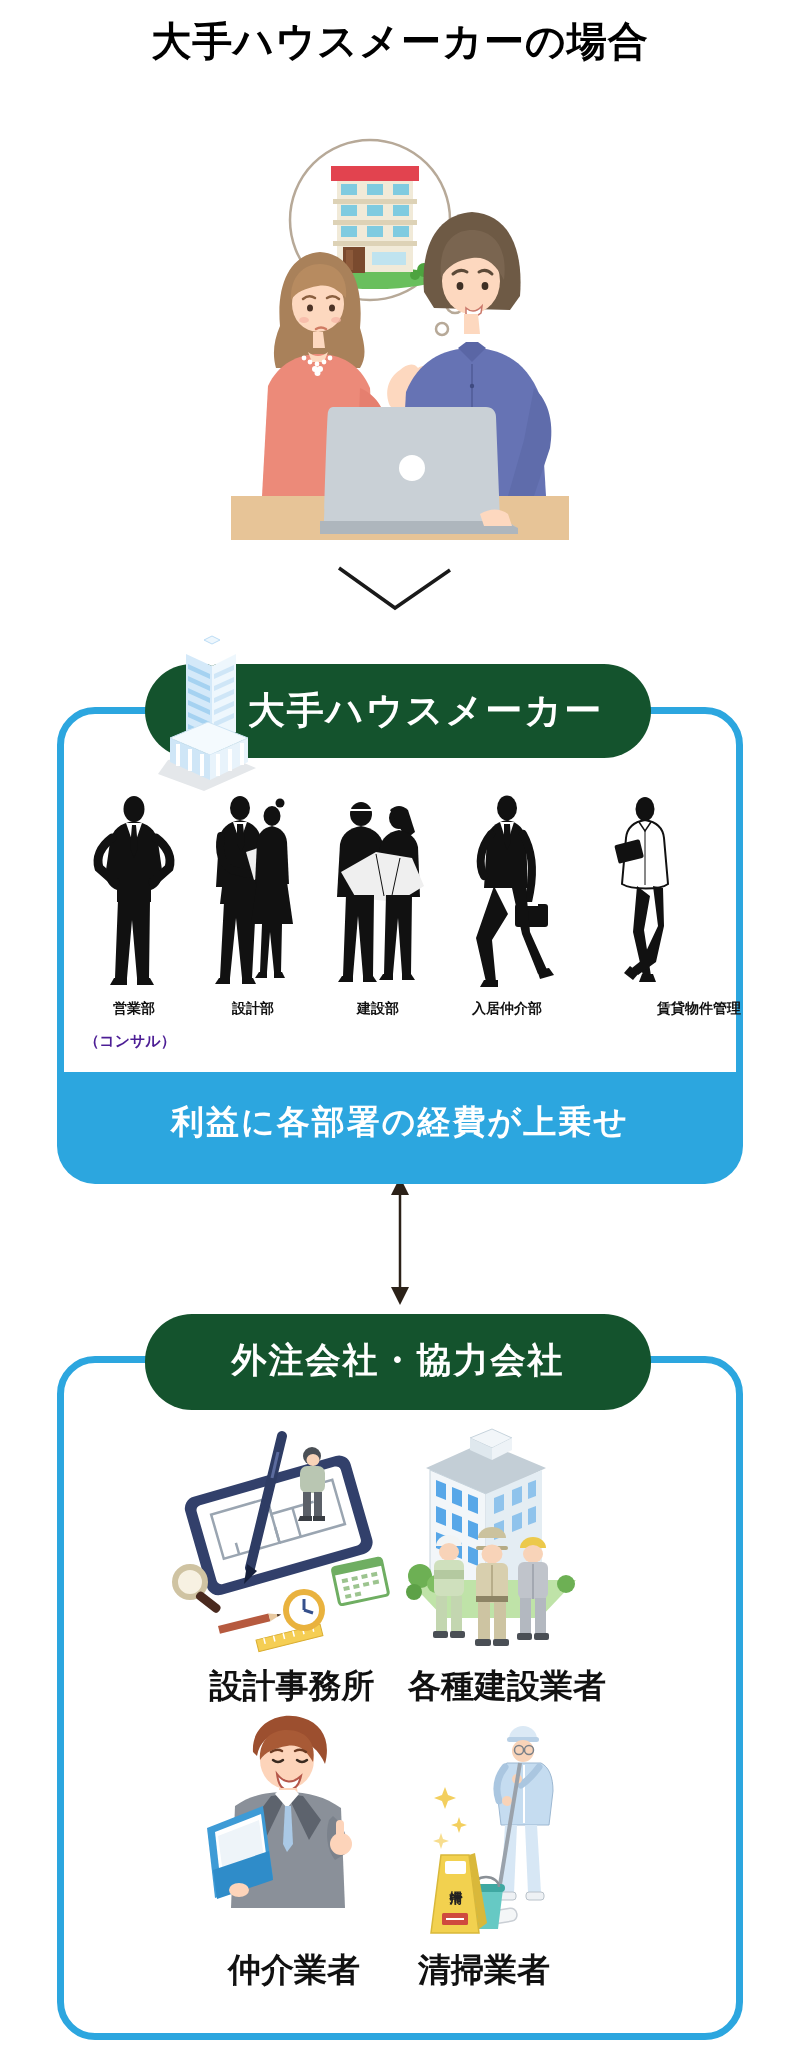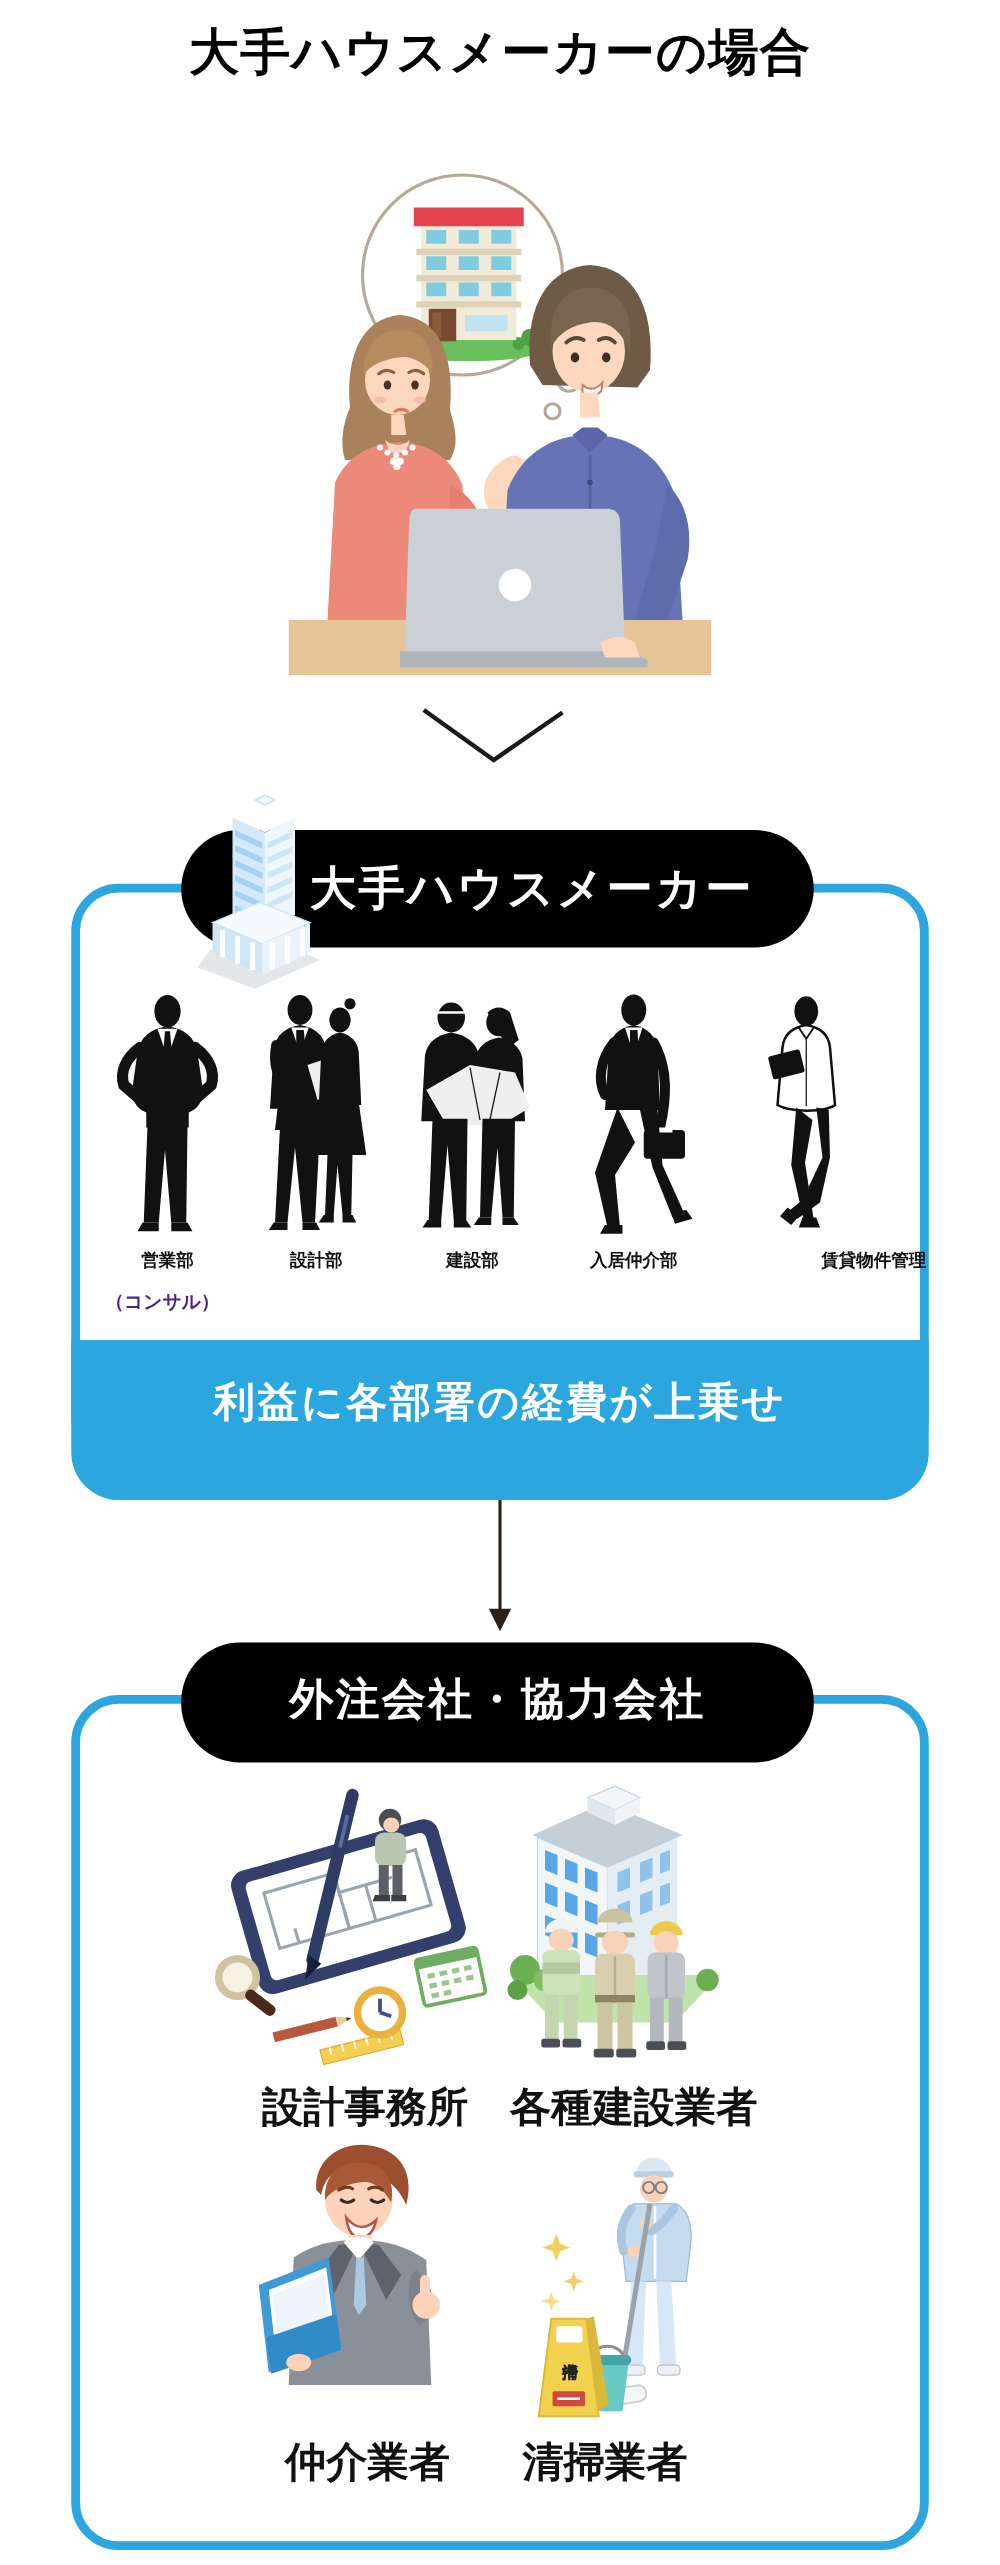--- a/index.html
+++ b/index.html
@@ -11,27 +11,27 @@
   .page-title{
     top:14px;left:0;width:800px;text-align:center;
     font-size:40px;font-weight:800;letter-spacing:1px;color:#000;
   }
   .frame-box{
     background:#fff;border:7px solid #2CA6DF;border-radius:38px;box-sizing:border-box;
   }
   .box1{left:57px;top:707px;width:686px;height:465px;z-index:1;}
   .box2{left:57px;top:1356px;width:686px;height:684px;z-index:1;}
   .pill{
-    background:#000000;border-radius:47px;color:#fff;font-weight:800;
+    background:#14532d;border-radius:47px;color:#fff;font-weight:800;
     text-align:center;z-index:3;box-sizing:border-box;letter-spacing:2px;
   }
   .pill1{left:145px;top:664px;width:506px;height:94px;line-height:94px;font-size:37px;padding-left:55px;}
   .pill2{left:145px;top:1314px;width:506px;height:96px;line-height:92px;font-size:35px;}
   .banner{
-    left:57px;top:1072px;width:686px;height:128px;line-height:100px;
+    left:57px;top:1072px;width:686px;height:112px;line-height:100px;
     background:#2CA6DF;border-radius:0 0 38px 38px;z-index:2;
     color:#fff;font-weight:800;font-size:33px;text-align:center;letter-spacing:2px;
   }
   .dept-label{
     top:1000px;transform:translateX(-50%);font-size:14px;font-weight:800;
     white-space:nowrap;z-index:2;color:#111;
   }
   .dept-note{
     top:1032px;transform:translateX(-50%);font-size:15px;font-weight:700;
     white-space:nowrap;z-index:2;color:#4c1d95;

